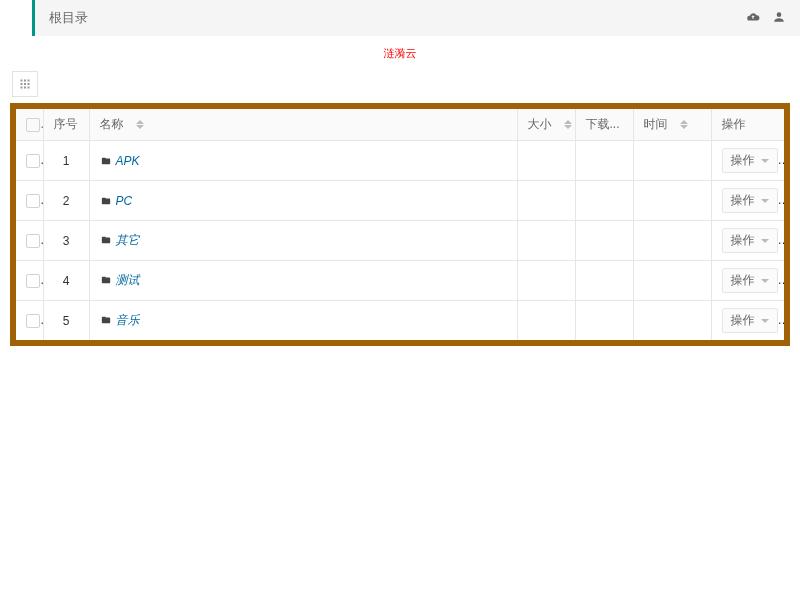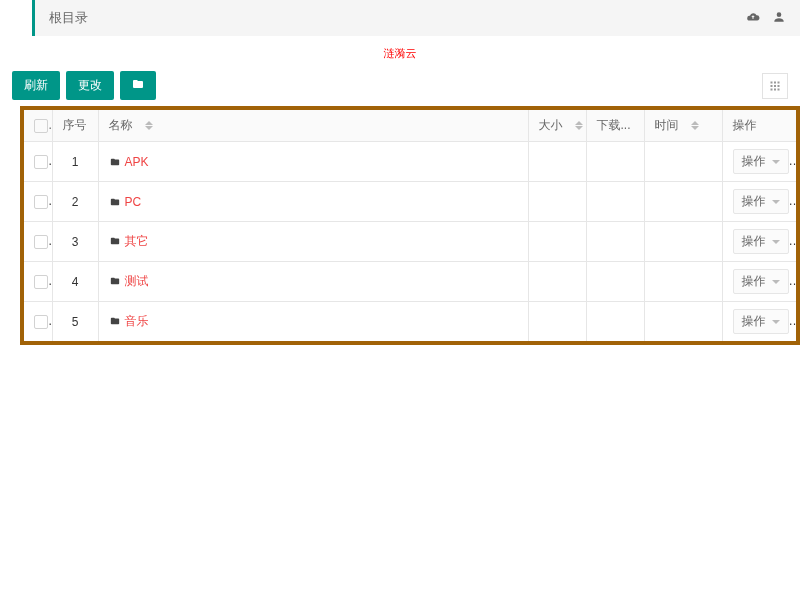--- a/index.html
+++ b/index.html
@@ -38,21 +38,21 @@
   .btn-icon svg { width: 12px; height: 12px; fill: #fff; }
   .tool-square {
     width: 26px; height: 26px;
     border: 1px solid #e2e2e2;
     display: flex; align-items: center; justify-content: center;
     cursor: pointer;
     background: #fff;
   }
   .tool-square svg { width: 12px; height: 12px; fill: #999; }
 
-  .table { width: calc(100% - 20px); margin: 0 20px; border-collapse: collapse; border: 4px solid #a16207; table-layout: fixed; }
+  .table { width: calc(100% - 20px); margin: 0 10px; border-collapse: collapse; border: 6px solid #a16207; table-layout: fixed; }
   .table th, .table td {
     border: 1px solid #e6e6e6;
     padding: 7px 10px;
     font-size: 12px;
     text-align: left;
     height: 26px;
     vertical-align: middle;
     white-space: nowrap;
     overflow: hidden;
     text-overflow: ellipsis;
@@ -78,21 +78,21 @@
   .cb {
     width: 14px; height: 14px;
     border: 1px solid #d2d2d2;
     border-radius: 2px;
     display: inline-block;
     vertical-align: middle;
     cursor: pointer;
   }
 
   .folder-ic svg { width: 12px; height: 10px; fill: #444; margin-right: 4px; vertical-align: -1px; }
-  .row-name a { color: #ef4444; text-decoration: none; cursor: pointer; }
+  .row-name a { color: #0369a1; text-decoration: none; cursor: pointer; font-style: italic; }
 
   .op-btn {
     background: #fbfbfb;
     border: 1px solid #e6e6e6;
     color: #666;
     padding: 3px 8px;
     font-size: 12px;
     border-radius: 2px;
     cursor: pointer;
     display: inline-flex;
@@ -125,31 +125,20 @@
         <svg viewBox="0 0 24 24">
             <path d="M12 12a4 4 0 1 0-4-4 4 4 0 0 0 4 4zm0 2c-4 0-8 2-8 5v1h16v-1c0-3-4-5-8-5z"></path>
           </svg>
       </span>
     </span>
   </div>
 
   <div class="brand">涟漪云</div>
 
   <div class="toolbar">
-    <div class="toolbar-left">
-      <button class="btn">刷新</button>
-      <button class="btn">更改</button>
-      <button class="btn btn-icon">
-        <span>
-          <svg viewBox="0 0 24 24">
-              <path d="M10 4H4a2 2 0 0 0-2 2v12a2 2 0 0 0 2 2h16a2 2 0 0 0 2-2V8a2 2 0 0 0-2-2h-8l-2-2z"></path>
-            </svg>
-        </span>
-      </button>
-    </div>
     <div class="toolbar-right">
       <span class="tool-square">
         <svg viewBox="0 0 24 24">
             <path d="M3 3h4v4H3V3zm7 0h4v4h-4V3zm7 0h4v4h-4V3zM3 10h4v4H3v-4zm7 0h4v4h-4v-4zm7 0h4v4h-4v-4zM3 17h4v4H3v-4zm7 0h4v4h-4v-4zm7 0h4v4h-4v-4z"></path>
           </svg>
       </span>
     </div>
   </div>
 
   <table class="table">

